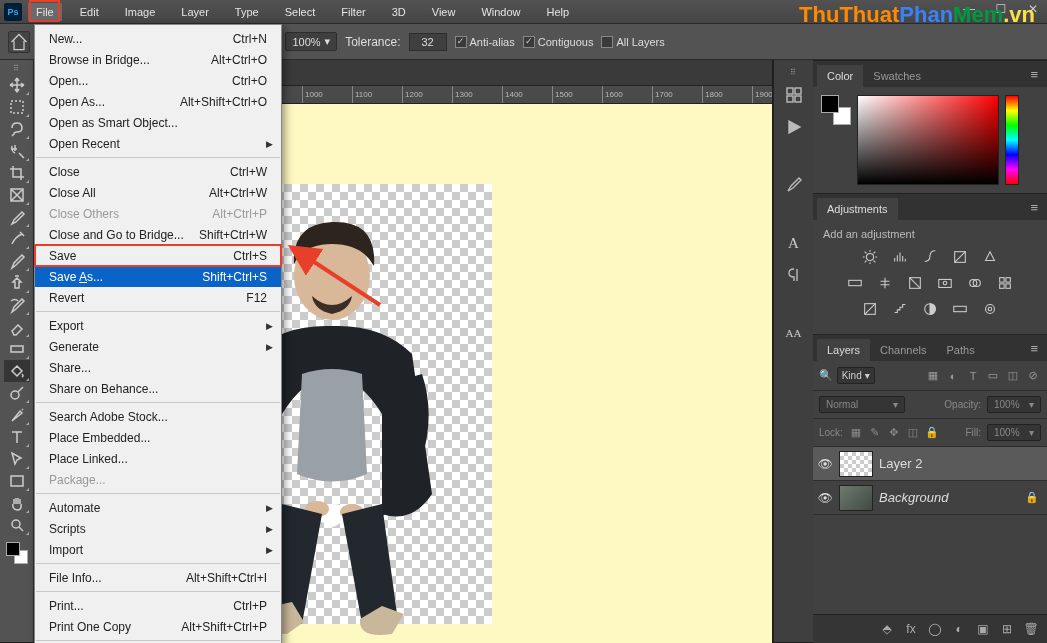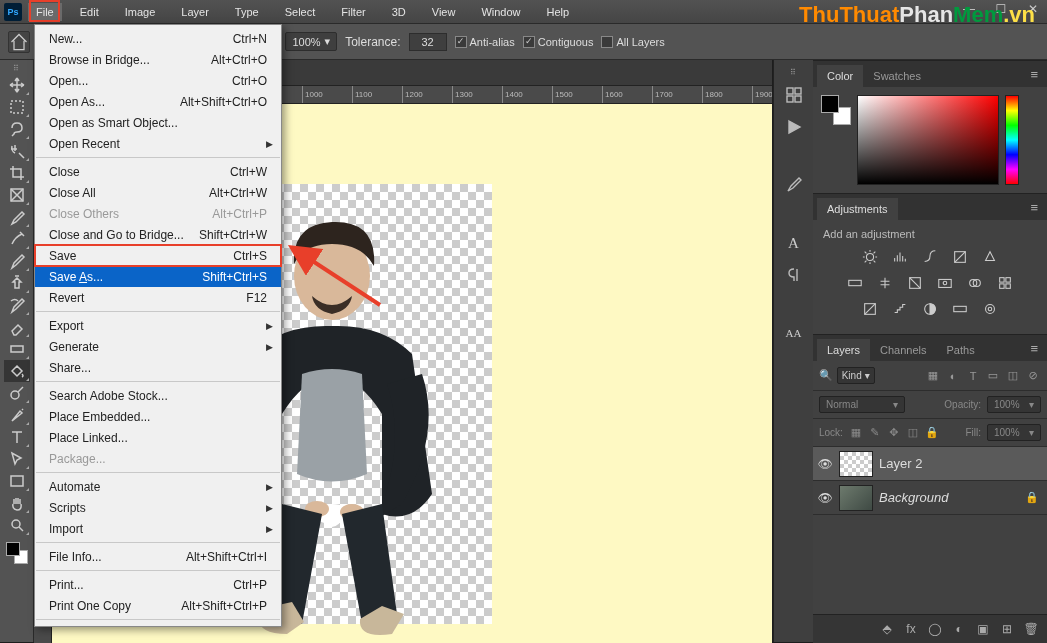--- a/index.html
+++ b/index.html
@@ -104,21 +104,21 @@
 .thumb { width:34px; height:26px; border:1px solid #222; background-image:linear-gradient(45deg,#ccc 25%,transparent 25%),linear-gradient(-45deg,#ccc 25%,transparent 25%),linear-gradient(45deg,transparent 75%,#ccc 75%),linear-gradient(-45deg,transparent 75%,#ccc 75%); background-size:8px 8px; background-position:0 0,0 4px,4px -4px,-4px 0; background-color:#fff; position:relative;}
 .thumb.photo::after { content:""; position:absolute; inset:0; background:linear-gradient(135deg,#6d7a6d,#3f4a44);}
 .layer-name { color:#ddd; font-size:13px; flex:1;}
 .layer-name.italic { font-style:italic; }
 .lock-icon { color:#ccc; font-size:11px; margin-right:4px;}
 .layers-foot { display:flex; justify-content:flex-end; gap:8px; padding:6px 8px; background:#353535; border-top:1px solid #222;}
 .layers-foot span { width:16px; height:16px; color:#aaa; display:flex; align-items:center; justify-content:center; font-size:12px;}
 
 
 .watermark { position:absolute; right:12px; top:2px; font-size:22px; font-weight:800; font-family:Arial,sans-serif; z-index:50;}
-.watermark .w1{color:#ff8a00;} .watermark .w2{color:#e5e5e5;} .watermark .w3{color:#009a3e;} .watermark .w4{color:#fde047;}
+.watermark .w1{color:#ff8a00;} .watermark .w2{color:#3b82f6;} .watermark .w3{color:#009a3e;} .watermark .w4{color:#fde047;}
 
 
 .win-ctrl { position:absolute; right:4px; top:2px; display:flex; gap:12px; color:#ccc; font-size:12px; z-index:40;}
 .win-ctrl span{ width:20px; text-align:center;}
 
 svg { overflow:visible; }
 </style>
 </head>
 <body>
 
@@ -380,20 +380,24 @@
     </div>
     <div class="dd-item">
       <span>Generate</span>
       <span></span>
       <span class="dd-arrow">▶</span>
     </div>
     <div class="dd-item">
       <span>Share...</span>
       <span></span>
     </div>
+    <div class="dd-item">
+      <span>Share on Behance...</span>
+      <span></span>
+    </div>
     <div class="dd-sep"></div>
     <div class="dd-item">
       <span>Search Adobe Stock...</span>
       <span></span>
     </div>
     <div class="dd-item">
       <span>Place Embedded...</span>
       <span></span>
     </div>
     <div class="dd-item">

